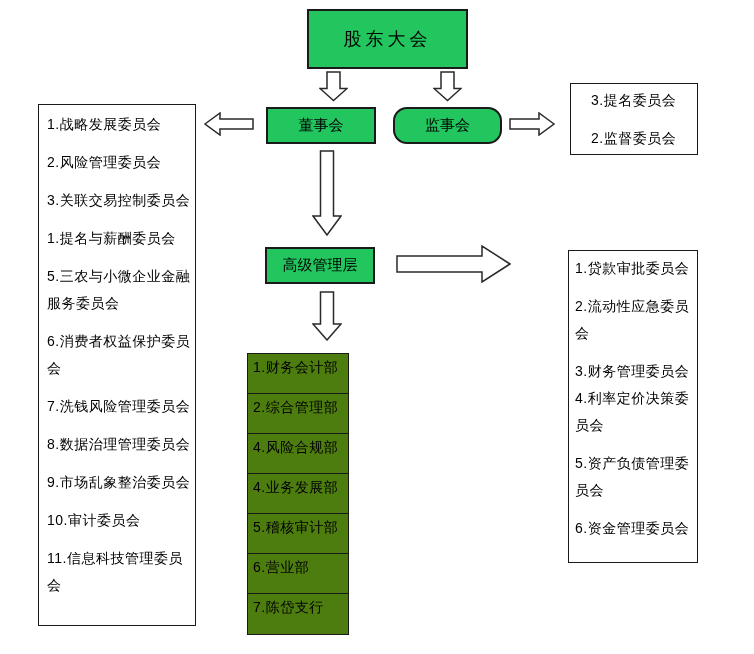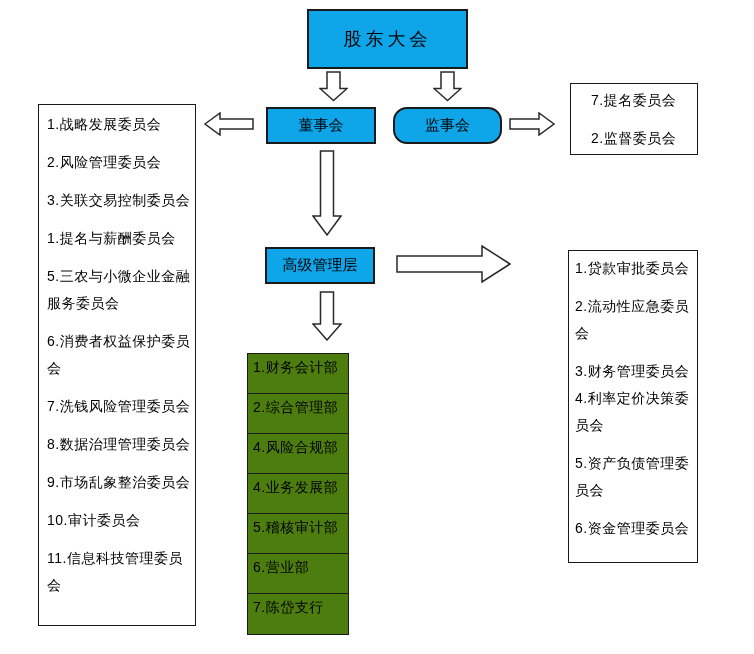--- a/index.html
+++ b/index.html
@@ -1,20 +1,20 @@
 <!DOCTYPE html>
 <html><head>
 <meta charset="utf-8">
 <style>
   html,body { margin:0; padding:0; background:#ffffff; }
   body { font-family:"Liberation Sans","DejaVu Sans",sans-serif; color:#000; }
   .canvas { position:relative; width:754px; height:654px; background:#fff; overflow:hidden; }
 
   .node {
-    position:absolute; background:#0ea5e9; border:2px solid #1a1a1a;
+    position:absolute; background:#22c55e; border:2px solid #1a1a1a;
     display:flex; align-items:center; justify-content:center;
     box-sizing:border-box; font-size:15px;
   }
   .node.title-node { font-size:18px; letter-spacing:4px; font-family:"Liberation Serif","DejaVu Serif",serif; }
 
   .listbox {
     position:absolute; background:#fff; border:1.5px solid #1a1a1a;
     box-sizing:border-box;
   }
   .item {
@@ -95,21 +95,21 @@
 会</div>
     <div class="item">7.洗钱风险管理委员会</div>
     <div class="item">8.数据治理管理委员会</div>
     <div class="item">9.市场乱象整治委员会</div>
     <div class="item">10.审计委员会</div>
     <div class="item">11.信息科技管理委员
 会</div>
   </div>
 
   <div class="listbox" id="right-top-box">
-    <div class="item">7.提名委员会</div>
+    <div class="item">3.提名委员会</div>
     <div class="item">2.监督委员会</div>
   </div>
 
   <div class="listbox" id="right-bottom-box">
     <div class="item">1.贷款审批委员会</div>
     <div class="item">2.流动性应急委员
 会</div>
     <div class="item tight">3.财务管理委员会</div>
     <div class="item">4.利率定价决策委
 员会</div>

